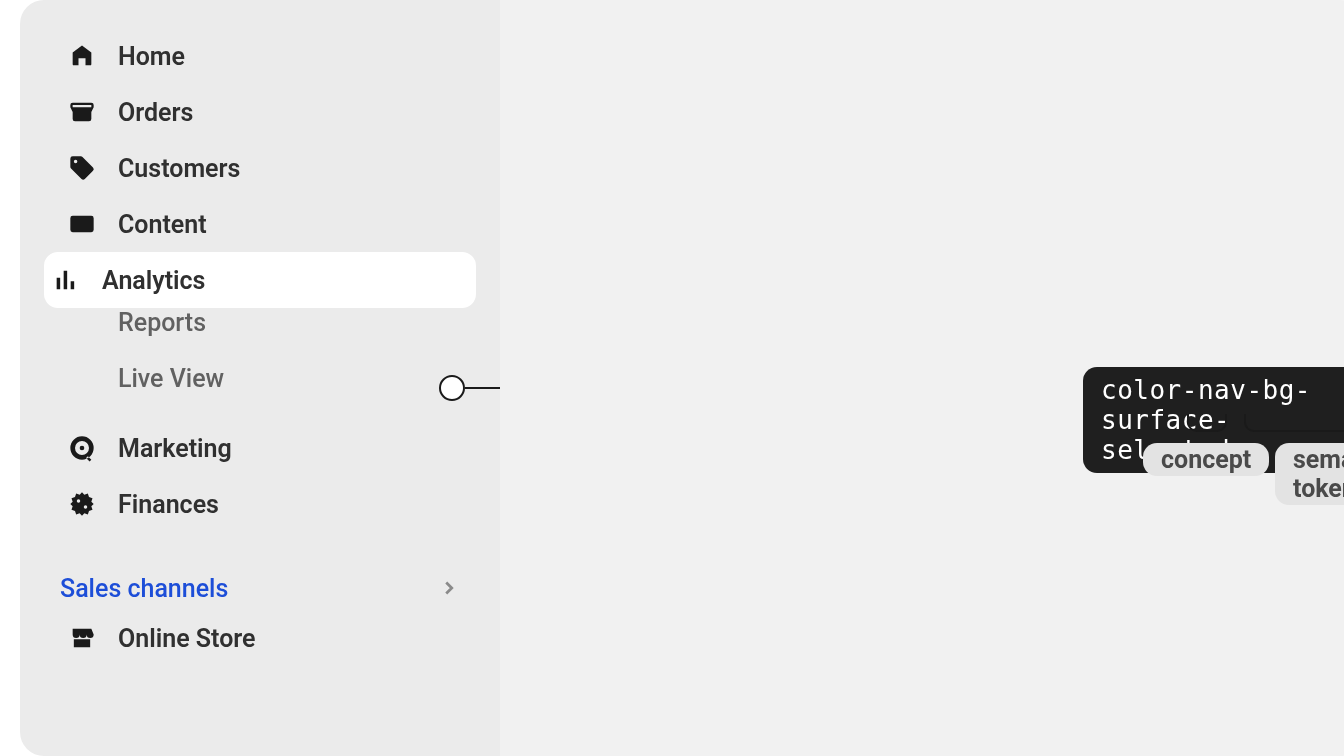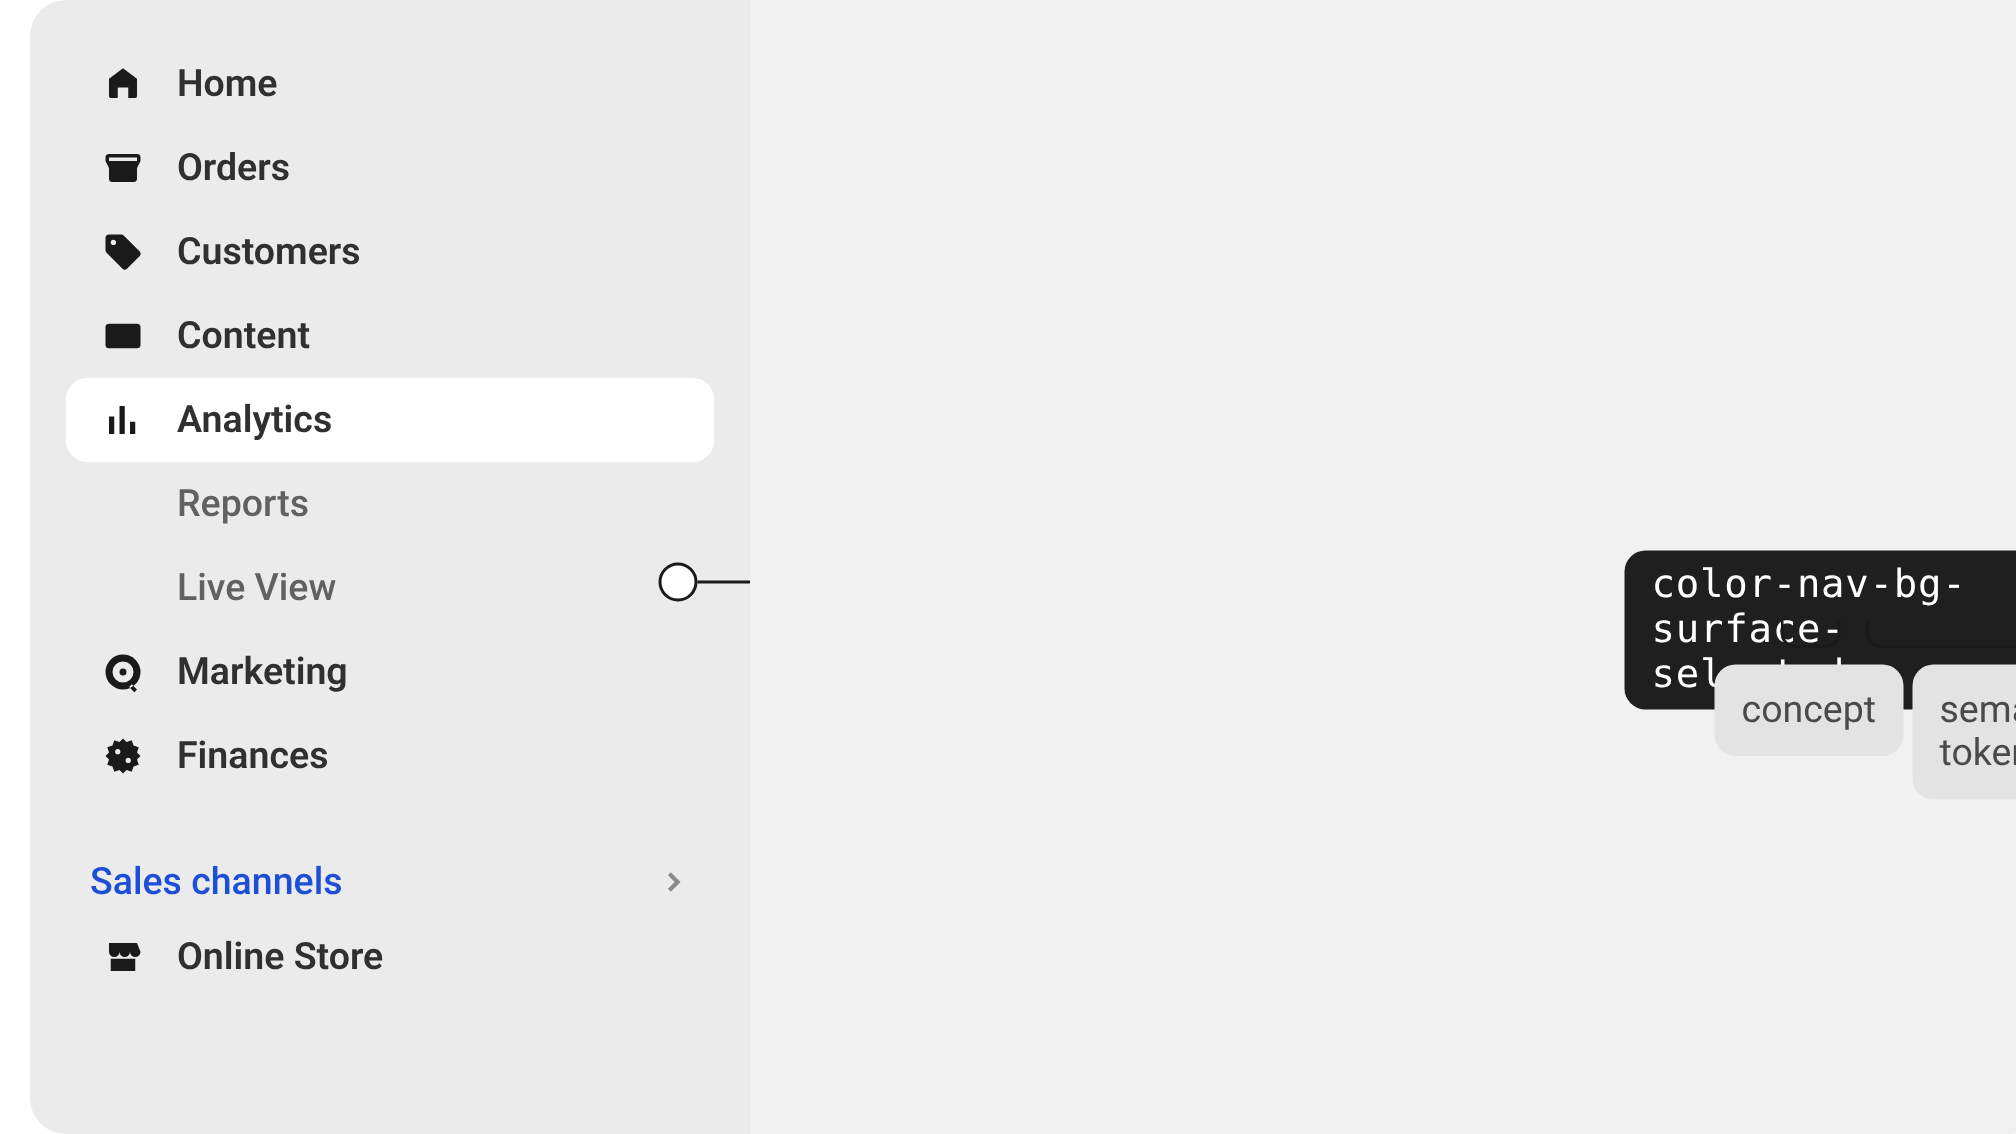--- a/index.html
+++ b/index.html
@@ -46,25 +46,24 @@
   .nav-item .icon svg { width: 28px; height: 28px; fill: #1a1a1a; }
   .nav-item .label {
     font-size: 25px;
     font-weight: 650;
     color: #303030;
   }
   .nav-item.selected {
     background: #ffffff;
     border-radius: 14px;
     margin: 0 24px;
-    padding-left: 24px;
+    padding-left: 8px;
   }
   .nav-subitem {
     display: flex;
-    align-items: center;
     height: 56px;
     padding-left: 98px;
     cursor: pointer;
   }
   .nav-subitem .label {
     font-size: 25px;
     font-weight: 500;
     color: #616161;
   }
   .section-header {
@@ -123,22 +122,22 @@
     border-bottom-right-radius: 10px;
     height: 18px;
   }
   .bracket1 { top: 414px; left: 687px; width: 40px; }
   .bracket2 { top: 414px; left: 744px; width: 270px; }
   .tag-pill {
     position: absolute;
     background: #e3e3e3;
     color: #4a4a4a;
     font-size: 25px;
-    font-weight: 400;
-    padding: 16px 18px;
+    font-weight: 700;
+    padding: 2px 18px;
     border-radius: 14px;
   }
   .tag1 { top: 443px; left: 643px; }
   .tag2 { top: 443px; left: 775px; }
 </style>
 </head>
 <body>
 
 <div class="app">
 

